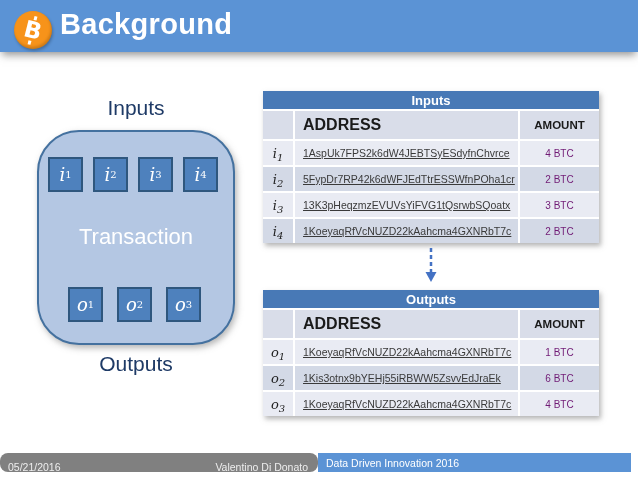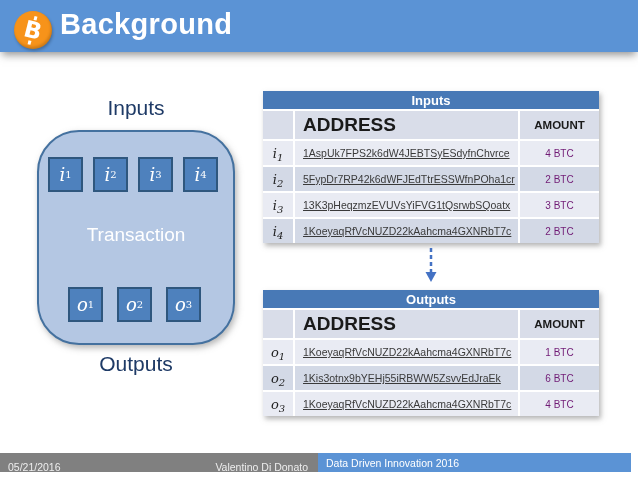--- a/index.html
+++ b/index.html
@@ -51,21 +51,21 @@
   .node {
     width:35px; height:35px; box-sizing:border-box;
     background:#4e81bd; border:2px solid #2f577e;
     display:flex; align-items:center; justify-content:center;
     color:#ffffff; font-family:"DejaVu Serif", serif; font-size:18px;
   }
   .node i { font-style:italic; }
   .node sub, .idx sub { font-size:10px; line-height:0; vertical-align:-3px; }
   .tx-label {
     position:absolute; left:0; top:92px; width:100%; text-align:center;
-    color:#ffffff; font-size:19px;
+    color:#ffffff; font-size:22px;
   }
 
   
   .btc-table {
     position:absolute; width:336px; border-collapse:separate; border-spacing:0;
     table-layout:fixed; box-shadow:2px 3px 5px rgba(110,110,110,0.5);
   }
   .inputs-table  { left:263px; top:91px;  }
   .outputs-table { left:263px; top:290px; }
   .btc-table col.c-idx  { width:32px;  }
@@ -75,21 +75,21 @@
   .band th {
     height:18px; background:#4879b6; color:#ffffff;
     font-size:13px; font-weight:bold; text-align:center;
     border-bottom:2px solid #ffffff;
   }
   .cols th {
     height:28px; background:#d9dde9; border-bottom:2px solid #ffffff; color:#1a1a1a;
   }
   .cols th.idx { border-right:2px solid #ffffff; }
   .cols th.addr {
-    text-align:left; padding-left:8px; font-size:19px; font-weight:bold;
+    text-align:left; padding-left:8px; font-size:16px; font-weight:bold;
     border-right:2px solid #ffffff;
   }
   .cols th.amt { text-align:center; font-size:11.5px; font-weight:bold; }
   .btc-table tbody td { height:24px; border-bottom:2px solid #ffffff; }
   .btc-table tbody tr:last-child td { border-bottom:none; }
   .btc-table tbody tr:nth-child(odd)  td { background:#e9ebf3; }
   .btc-table tbody tr:nth-child(even) td { background:#d3d9e6; }
   .btc-table td.idx {
     text-align:center; font-family:"DejaVu Serif", serif; font-style:italic;
     font-size:13px; color:#222222; border-right:2px solid #ffffff;
@@ -103,21 +103,21 @@
   
   .flow-arrow { position:absolute; left:423px; top:246px; }
 
   
   .foot {
     position:absolute; top:453px; height:19px; box-sizing:border-box;
     display:flex; align-items:center; font-size:10.5px;
   }
   .foot-gray {
     left:0; width:318px; background:#808080; color:#ededed;
-    justify-content:space-between; padding:8px 10px 0 8px;
+    justify-content:space-between; padding:8px 10px 0 8px;border-radius:8px;
   }
   .foot-blue {
     left:318px; width:313px; background:#5b93d5; color:#ffffff; padding-left:8px;
   }
 </style>
 </head>
 <body>
 
 <div class="slide">
 

